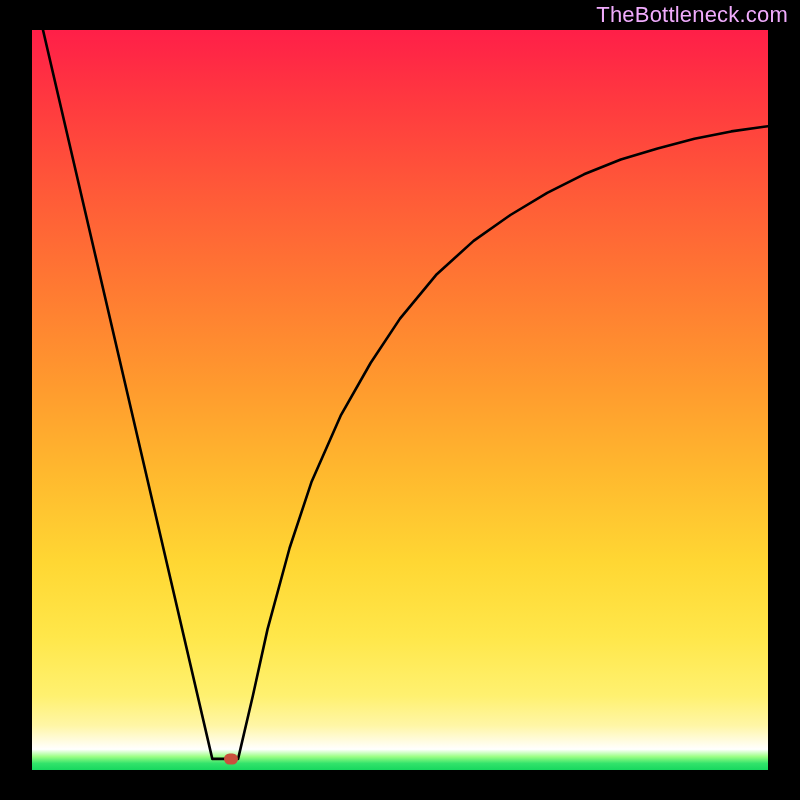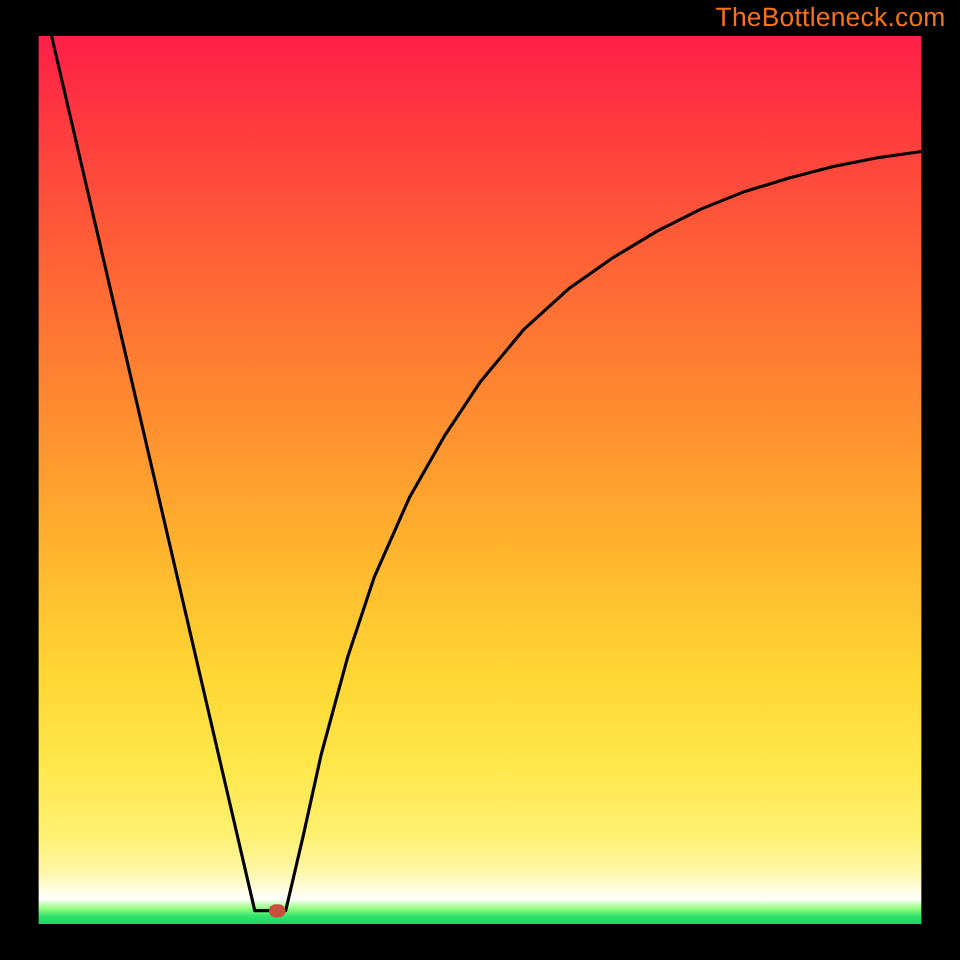--- a/index.html
+++ b/index.html
@@ -14,21 +14,21 @@
   .frame {
     position: relative;
     width: 800px;
     height: 800px;
     background: #000;
   }
   .watermark {
     position: absolute;
     top: 2px;
     right: 12px;
-    color: #f97316;
+    color: #f0abfc;
     font-size: 22px;
     letter-spacing: 0.2px;
     z-index: 50;
     user-select: none;
   }
   
   .plot {
     position: absolute;
     left: 32px;
     top: 30px;

